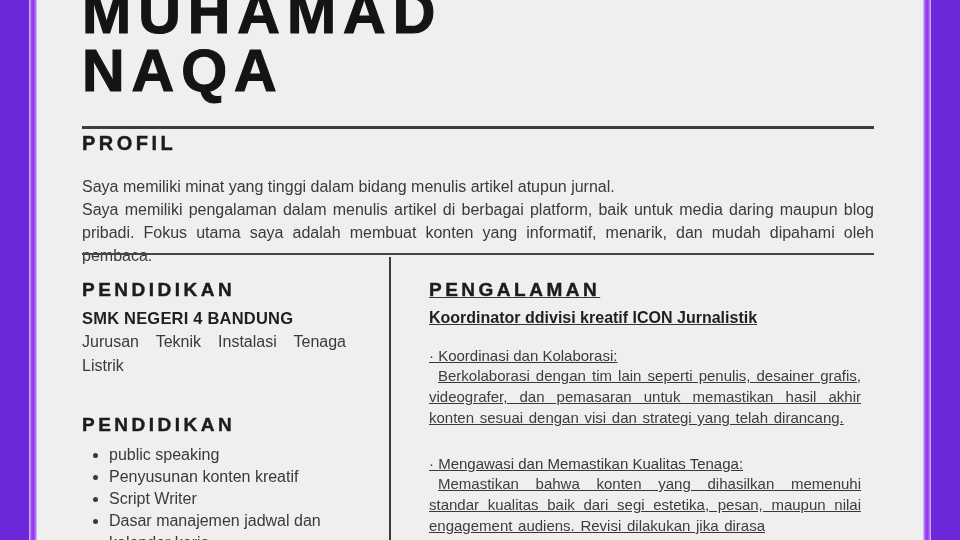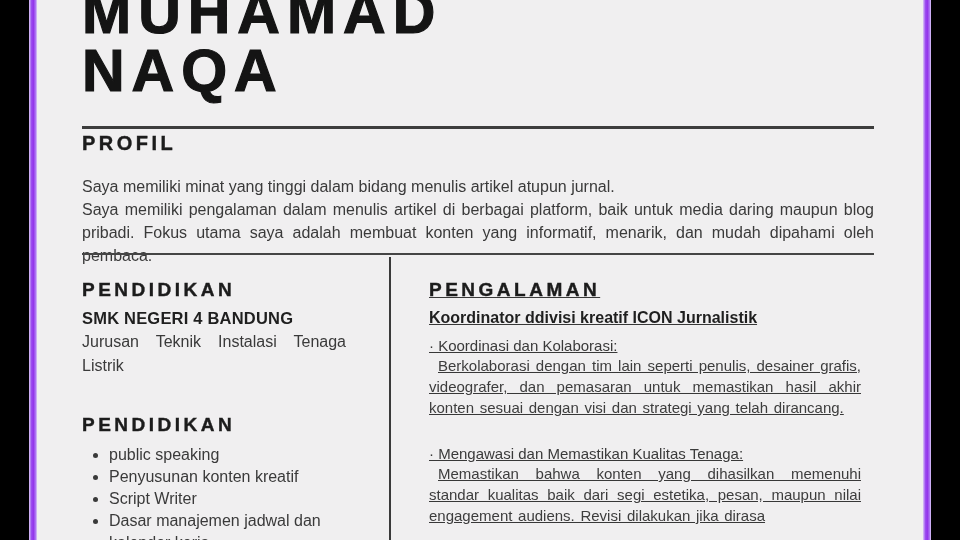--- a/index.html
+++ b/index.html
@@ -1,18 +1,18 @@
 <!DOCTYPE html>
 <html><head>
 <meta charset="utf-8">
 <style>
   html,body{margin:0;padding:0;}
   body{width:960px;height:540px;overflow:hidden;background:#EAE8F1;}
   .stage{position:relative;width:960px;height:540px;overflow:hidden;
-         font-family:"Liberation Sans",sans-serif;background:#000000;}
+         font-family:"Liberation Sans",sans-serif;background:#6d28d9;}
   .accent-stripe{position:absolute;top:0;height:540px;width:8px;
     background:linear-gradient(90deg,#dcc9f6 0%,#9c4ef0 30%,#9334ea 55%,#b07cf4 85%,#e0d2f7 100%);}
   .accent-left{left:29px;}
   .accent-right{left:923px;}
   .page{position:absolute;left:37px;top:0;width:886px;height:540px;
         background:#F0EFF0;overflow:hidden;color:#383838;}
 
   .name{position:absolute;left:45px;top:-16px;margin:0;
         font-size:59px;line-height:58px;font-weight:800;letter-spacing:7px;
         color:#141414;-webkit-text-stroke:1.2px #141414;white-space:nowrap;}
@@ -36,21 +36,21 @@
 
   .col-heading{font-size:19px;margin:0 0 8px 0;}
   .edu-school{font-size:16.5px;font-weight:700;color:#1f1f1f;margin:0 0 2px 0;letter-spacing:0.2px;}
   .edu-major{font-size:16px;line-height:24px;width:264px;text-align:justify;margin:0;color:#3a3a3a;}
 
   .skills-heading{margin-top:36px;}
   .skills-list{margin:4px 0 0 0;padding:0 0 0 27px;width:216px;
         font-size:16px;line-height:22px;color:#3a3a3a;}
   .skills-list li{margin:0;padding:0;}
 
-  .exp-role{font-size:16px;font-weight:700;color:#1f1f1f;margin:0 0 10px 0;}
+  .exp-role{font-size:16px;font-weight:700;color:#1f1f1f;margin:0 0 20px 0;}
   .exp-title{font-size:15px;color:#3a3a3a;margin:0 0 1px 0;}
   .exp-body{font-size:15px;line-height:21px;color:#3d3d3d;margin:0;
         text-align:justify;text-indent:9px;word-spacing:1.5px;}
   .exp-block + .exp-block{margin-top:27px;}
 </style>
 </head>
 <body>
 
 <div class="stage">
   <div class="accent-stripe accent-left"></div>

